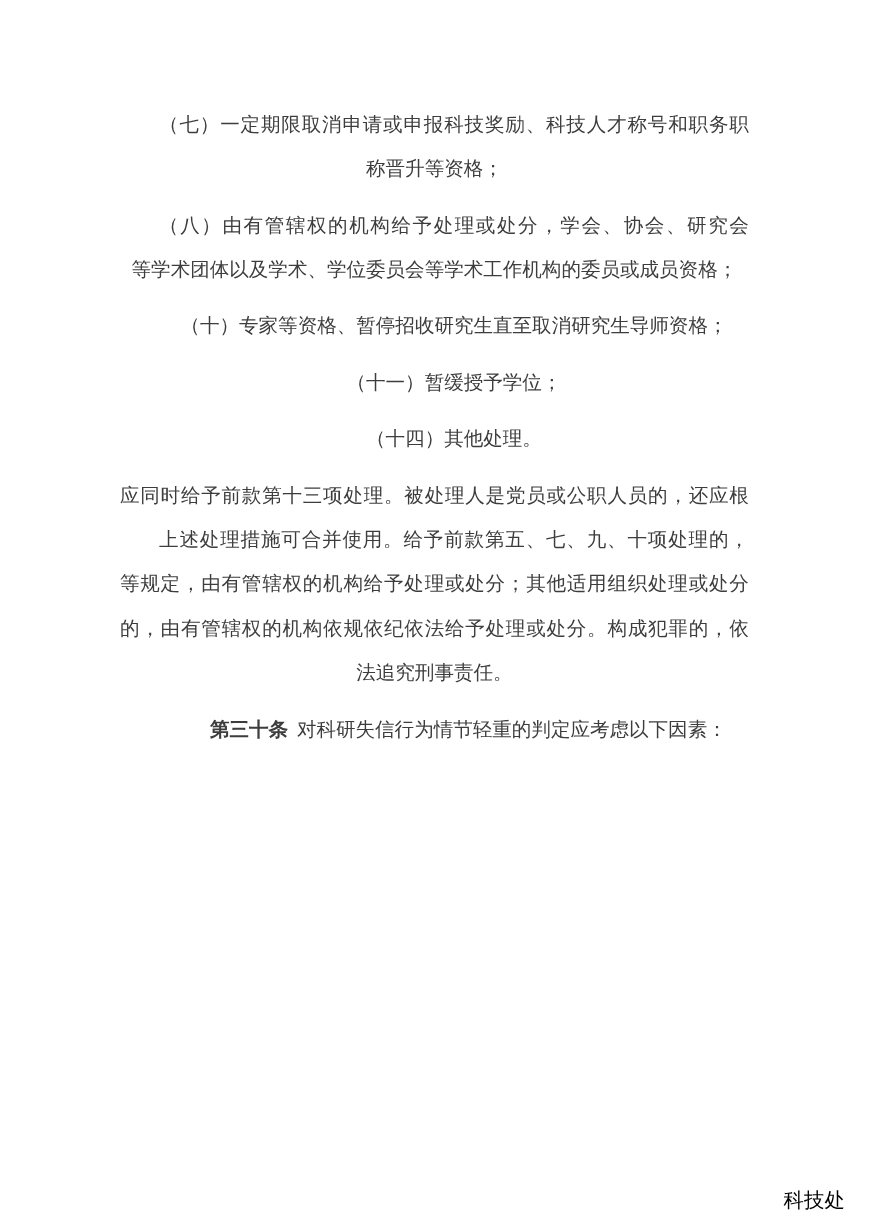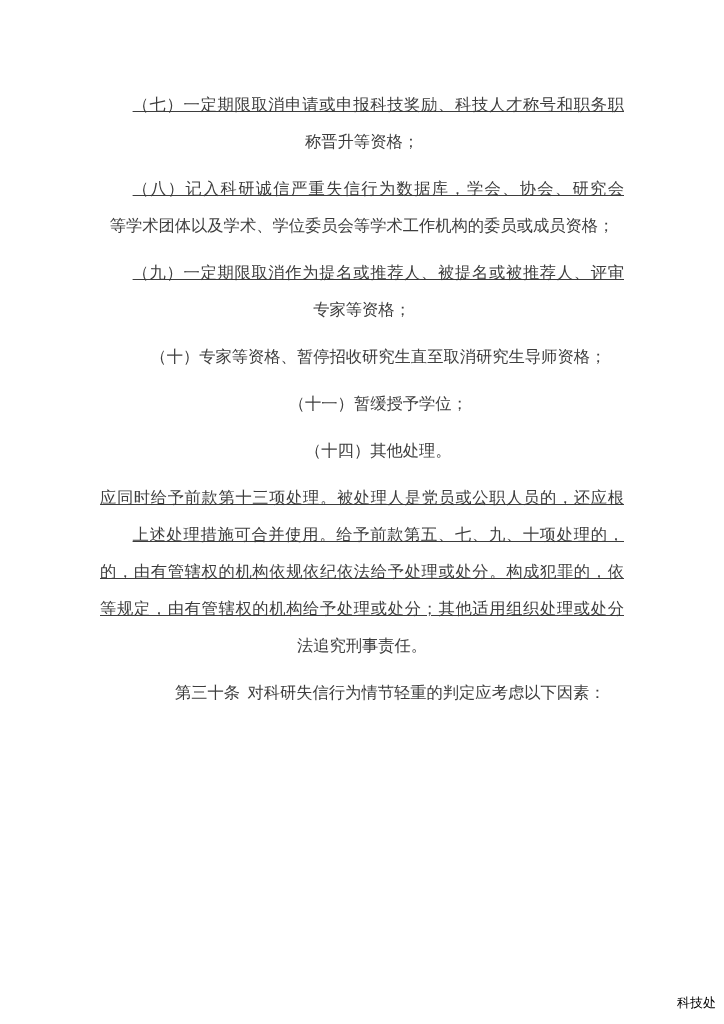--- a/index.html
+++ b/index.html
@@ -39,71 +39,66 @@
     margin: 0 0 10px 0;
   }
   .line {
     text-align: center;
   }
   
   .line.fill {
     text-align: justify;
     text-align-last: justify;
     text-justify: inter-character;
-    text-decoration: underline;
   }
   .line.first {
     text-indent: 2em;
   }
   .lead {
-    font-weight: 400;
+    font-weight: 700;
     margin-right: 0.45em;
     margin-left: 24px;
   }
   .footer {
     position: absolute;
-    right: 8px;
+    right: 20px;
     bottom: 15px;
-    font-size: 13px;
+    font-size: 17px;
     line-height: 1;
     color: var(--footer-color);
     margin-top: 26px;
   }
 </style>
 </head>
 <body>
 
 <div class="page">
   <main class="text-block" id="paragraphs">
       <div class="para">
         <div class="line first fill">（七）一定期限取消申请或申报科技奖励、科技人才称号和职务职</div>
         <div class="line">称晋升等资格；</div>
       </div>
       <div class="para">
-        <div class="line first fill">（八）记入科研诚信严重失信行为数据库，学会、协会、研究会</div>
+        <div class="line first fill">（八）由有管辖权的机构给予处理或处分，学会、协会、研究会</div>
         <div class="line">等学术团体以及学术、学位委员会等学术工作机构的委员或成员资格；</div>
-      </div>
-      <div class="para">
-        <div class="line first fill">（九）一定期限取消作为提名或推荐人、被提名或被推荐人、评审</div>
-        <div class="line">专家等资格；</div>
       </div>
       <div class="para">
         <div class="line first">（十）专家等资格、暂停招收研究生直至取消研究生导师资格；</div>
       </div>
       <div class="para">
         <div class="line first">（十一）暂缓授予学位；</div>
       </div>
       <div class="para">
         <div class="line first">（十四）其他处理。</div>
       </div>
       <div class="para">
         <div class="line fill">应同时给予前款第十三项处理。被处理人是党员或公职人员的，还应根</div>
         <div class="line first fill">上述处理措施可合并使用。给予前款第五、七、九、十项处理的，</div>
+        <div class="line fill">等规定，由有管辖权的机构给予处理或处分；其他适用组织处理或处分</div>
         <div class="line fill">的，由有管辖权的机构依规依纪依法给予处理或处分。构成犯罪的，依</div>
-        <div class="line fill">等规定，由有管辖权的机构给予处理或处分；其他适用组织处理或处分</div>
         <div class="line">法追究刑事责任。</div>
       </div>
       <div class="para">
         <div class="line first"><span class="lead">第三十条</span>对科研失信行为情节轻重的判定应考虑以下因素：</div>
       </div>
     </main>
   <div class="footer">科技处</div>
 </div>
 
 </body></html>

